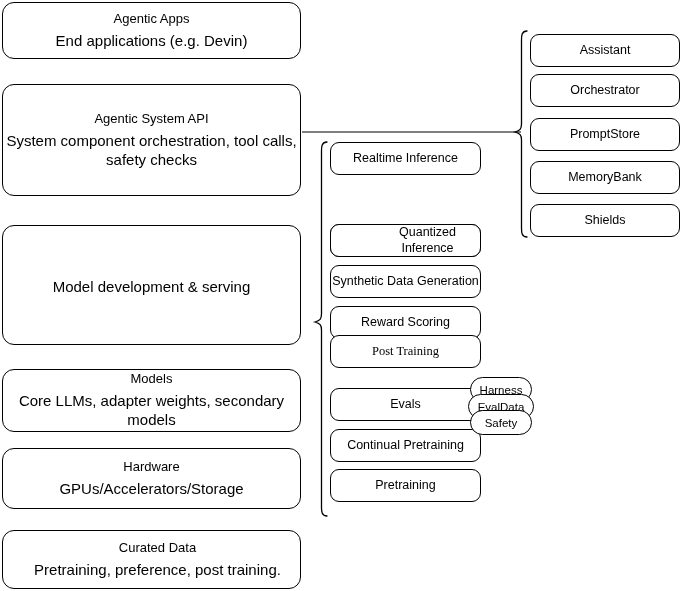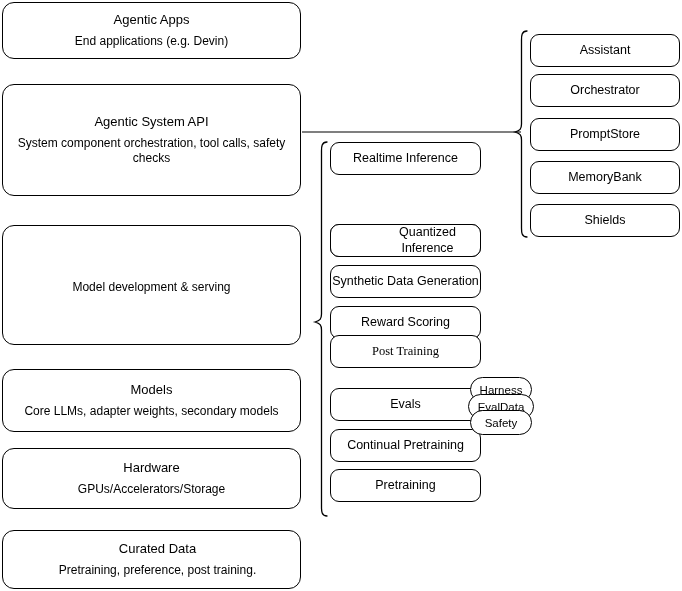--- a/index.html
+++ b/index.html
@@ -31,21 +31,21 @@
     align-items: center;
     justify-content: center;
     text-align: center;
     line-height: 1.25;
   }
   .node .title {
     font-size: 13px;
     color: #000000;
   }
   .node .subtitle {
-    font-size: 12px;
+    font-size: 15px;
     color: #000000;
     margin-top: 5px;
   }
 
   
   .layer {
     border-radius: 12px;
     left: 2px;
     width: 299px;
   }

